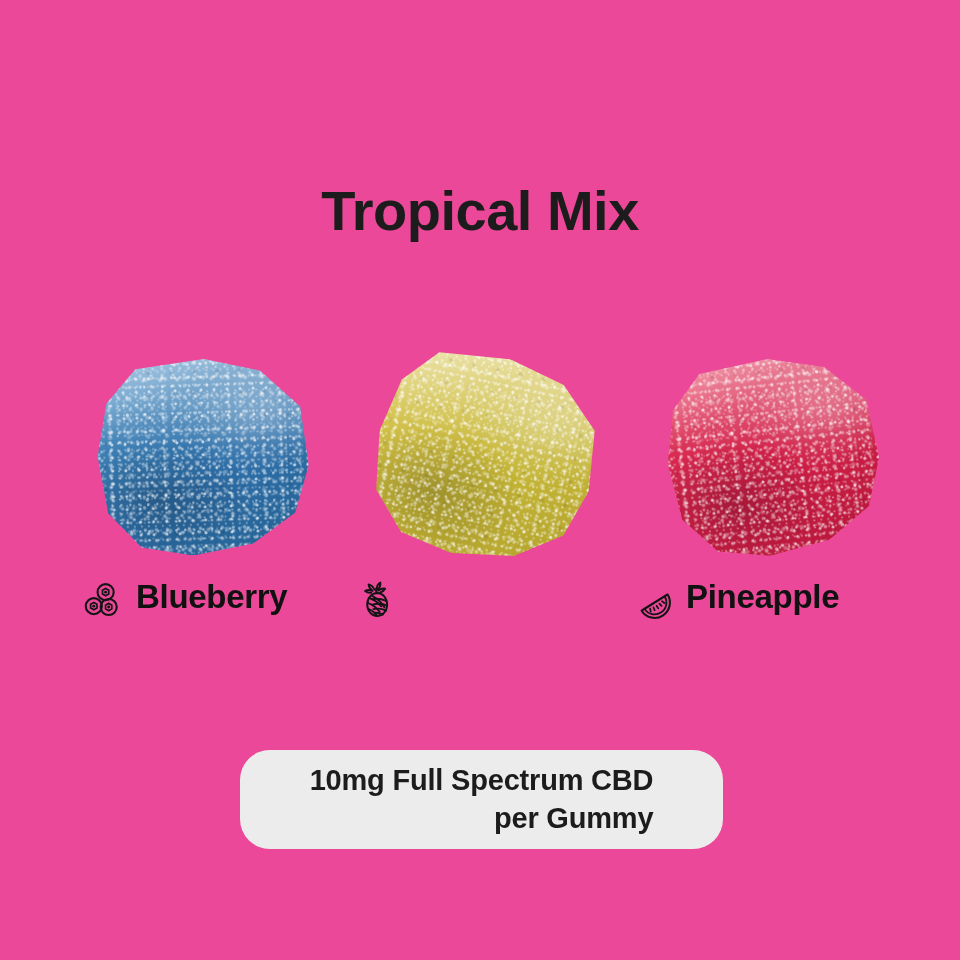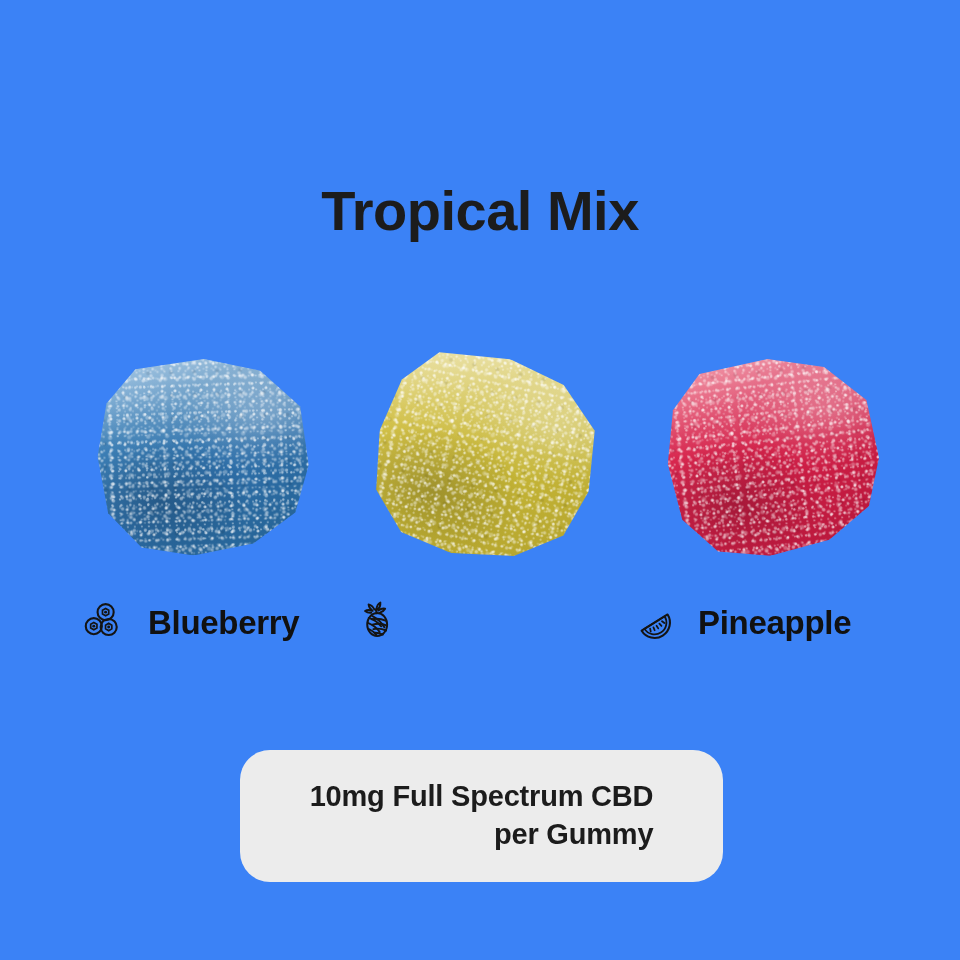--- a/index.html
+++ b/index.html
@@ -13,21 +13,21 @@
     overflow: hidden;
     font-family: "Liberation Sans", sans-serif;
     color: #1a1a1a;
     position: relative;
   }
 
   .product-card {
     position: relative;
     width: 960px;
     height: 960px;
-    background: #3b82f6;
+    background: #ec4899;
   }
 
   
   .product-title {
     position: absolute;
     left: 0;
     top: 180px;
     width: 960px;
     text-align: center;
     font-size: 56px;
@@ -126,25 +126,25 @@
   
   .flavour-row {
     position: absolute;
     left: 60px;
     top: 578px;
     width: 840px;
     height: 56px;
   }
   .flavour-item {
     position: absolute;
-    top: 8px;
+    top: 0;
     height: 56px;
     display: flex;
-    align-items: flex-end;
-    gap: 24px;
+    align-items: flex-start;
+    gap: 12px;
   }
   .flavour-item.blueberry  { left: 22px; }
   .flavour-item.pineapple  { left: 296px; }
   .flavour-item.watermelon { left: 572px; }
 
   .flavour-icon {
     width: 42px;
     height: 44px;
     flex: 0 0 auto;
     display: block;
@@ -156,21 +156,21 @@
     color: #111111;
     white-space: nowrap;
   }
 
   
   .dosage-badge {
     position: absolute;
     left: 240px;
     top: 750px;
     width: 483px;
-    height: 132px;
+    height: 99px;
     background: #ececec;
     border-radius: 30px;
     display: flex;
     align-items: center;
     justify-content: center;
   }
   .dosage-text {
     text-align: center;
     font-size: 29px;
     font-weight: 700;

